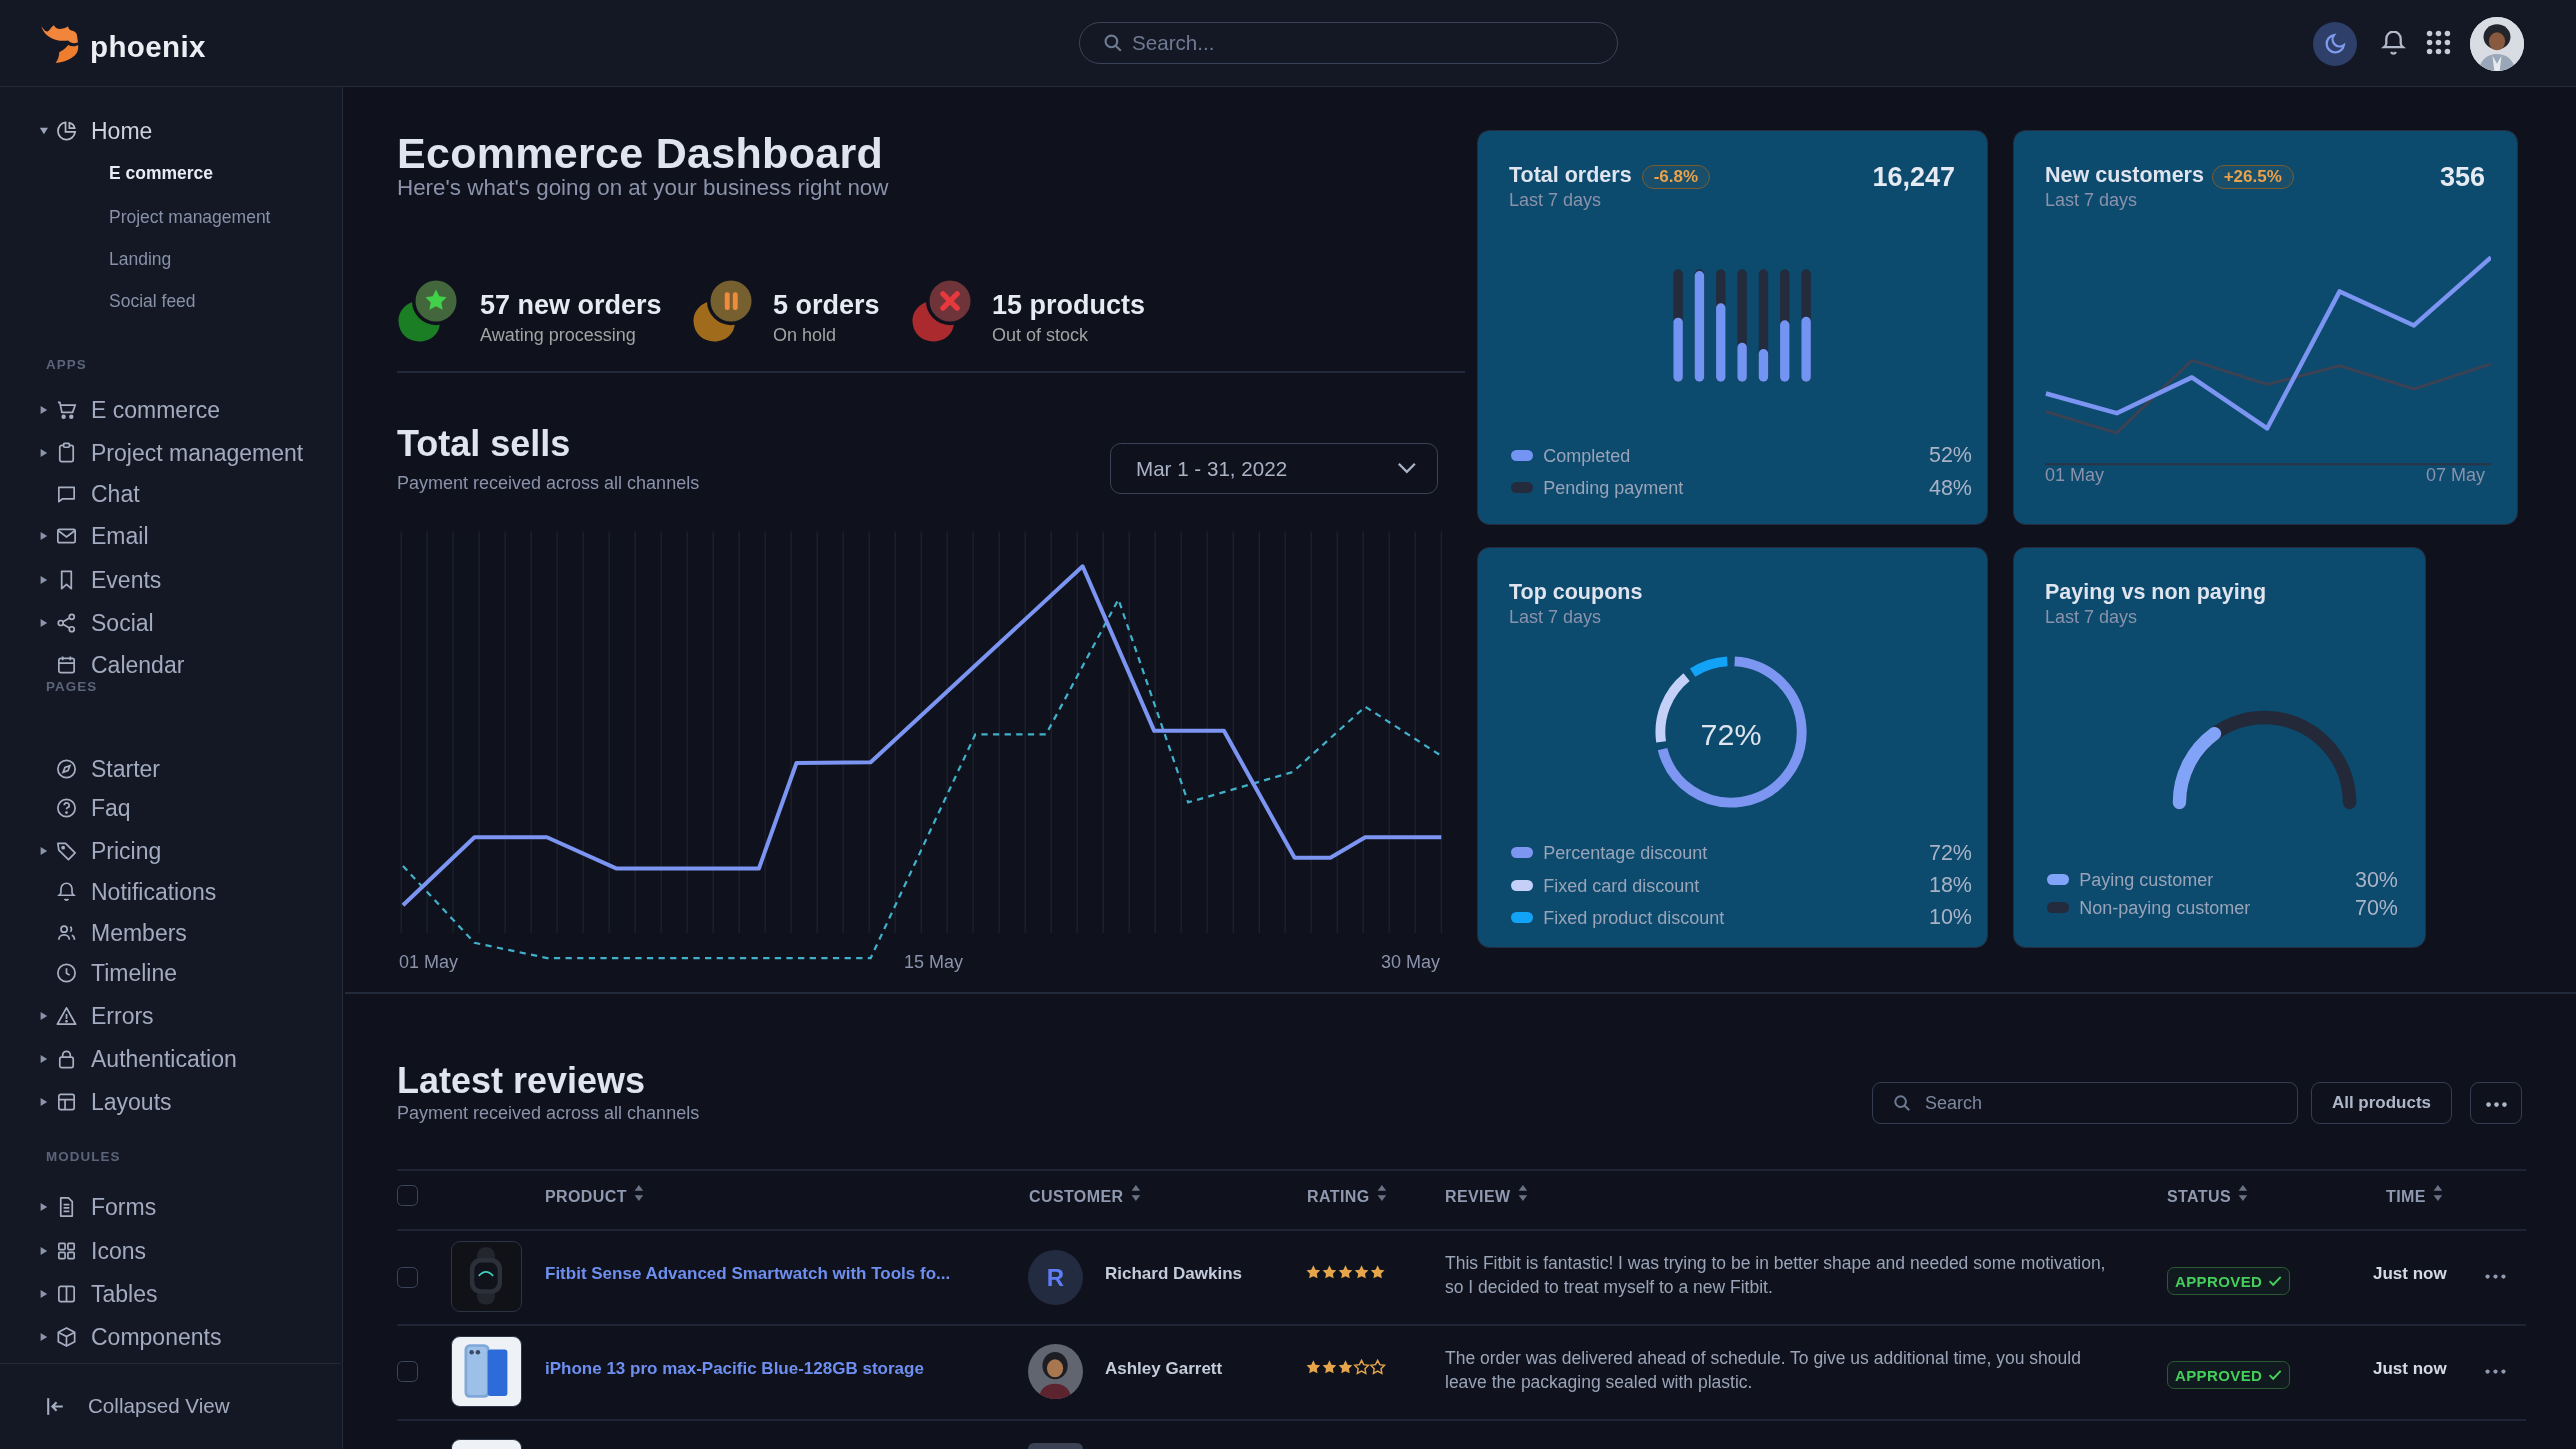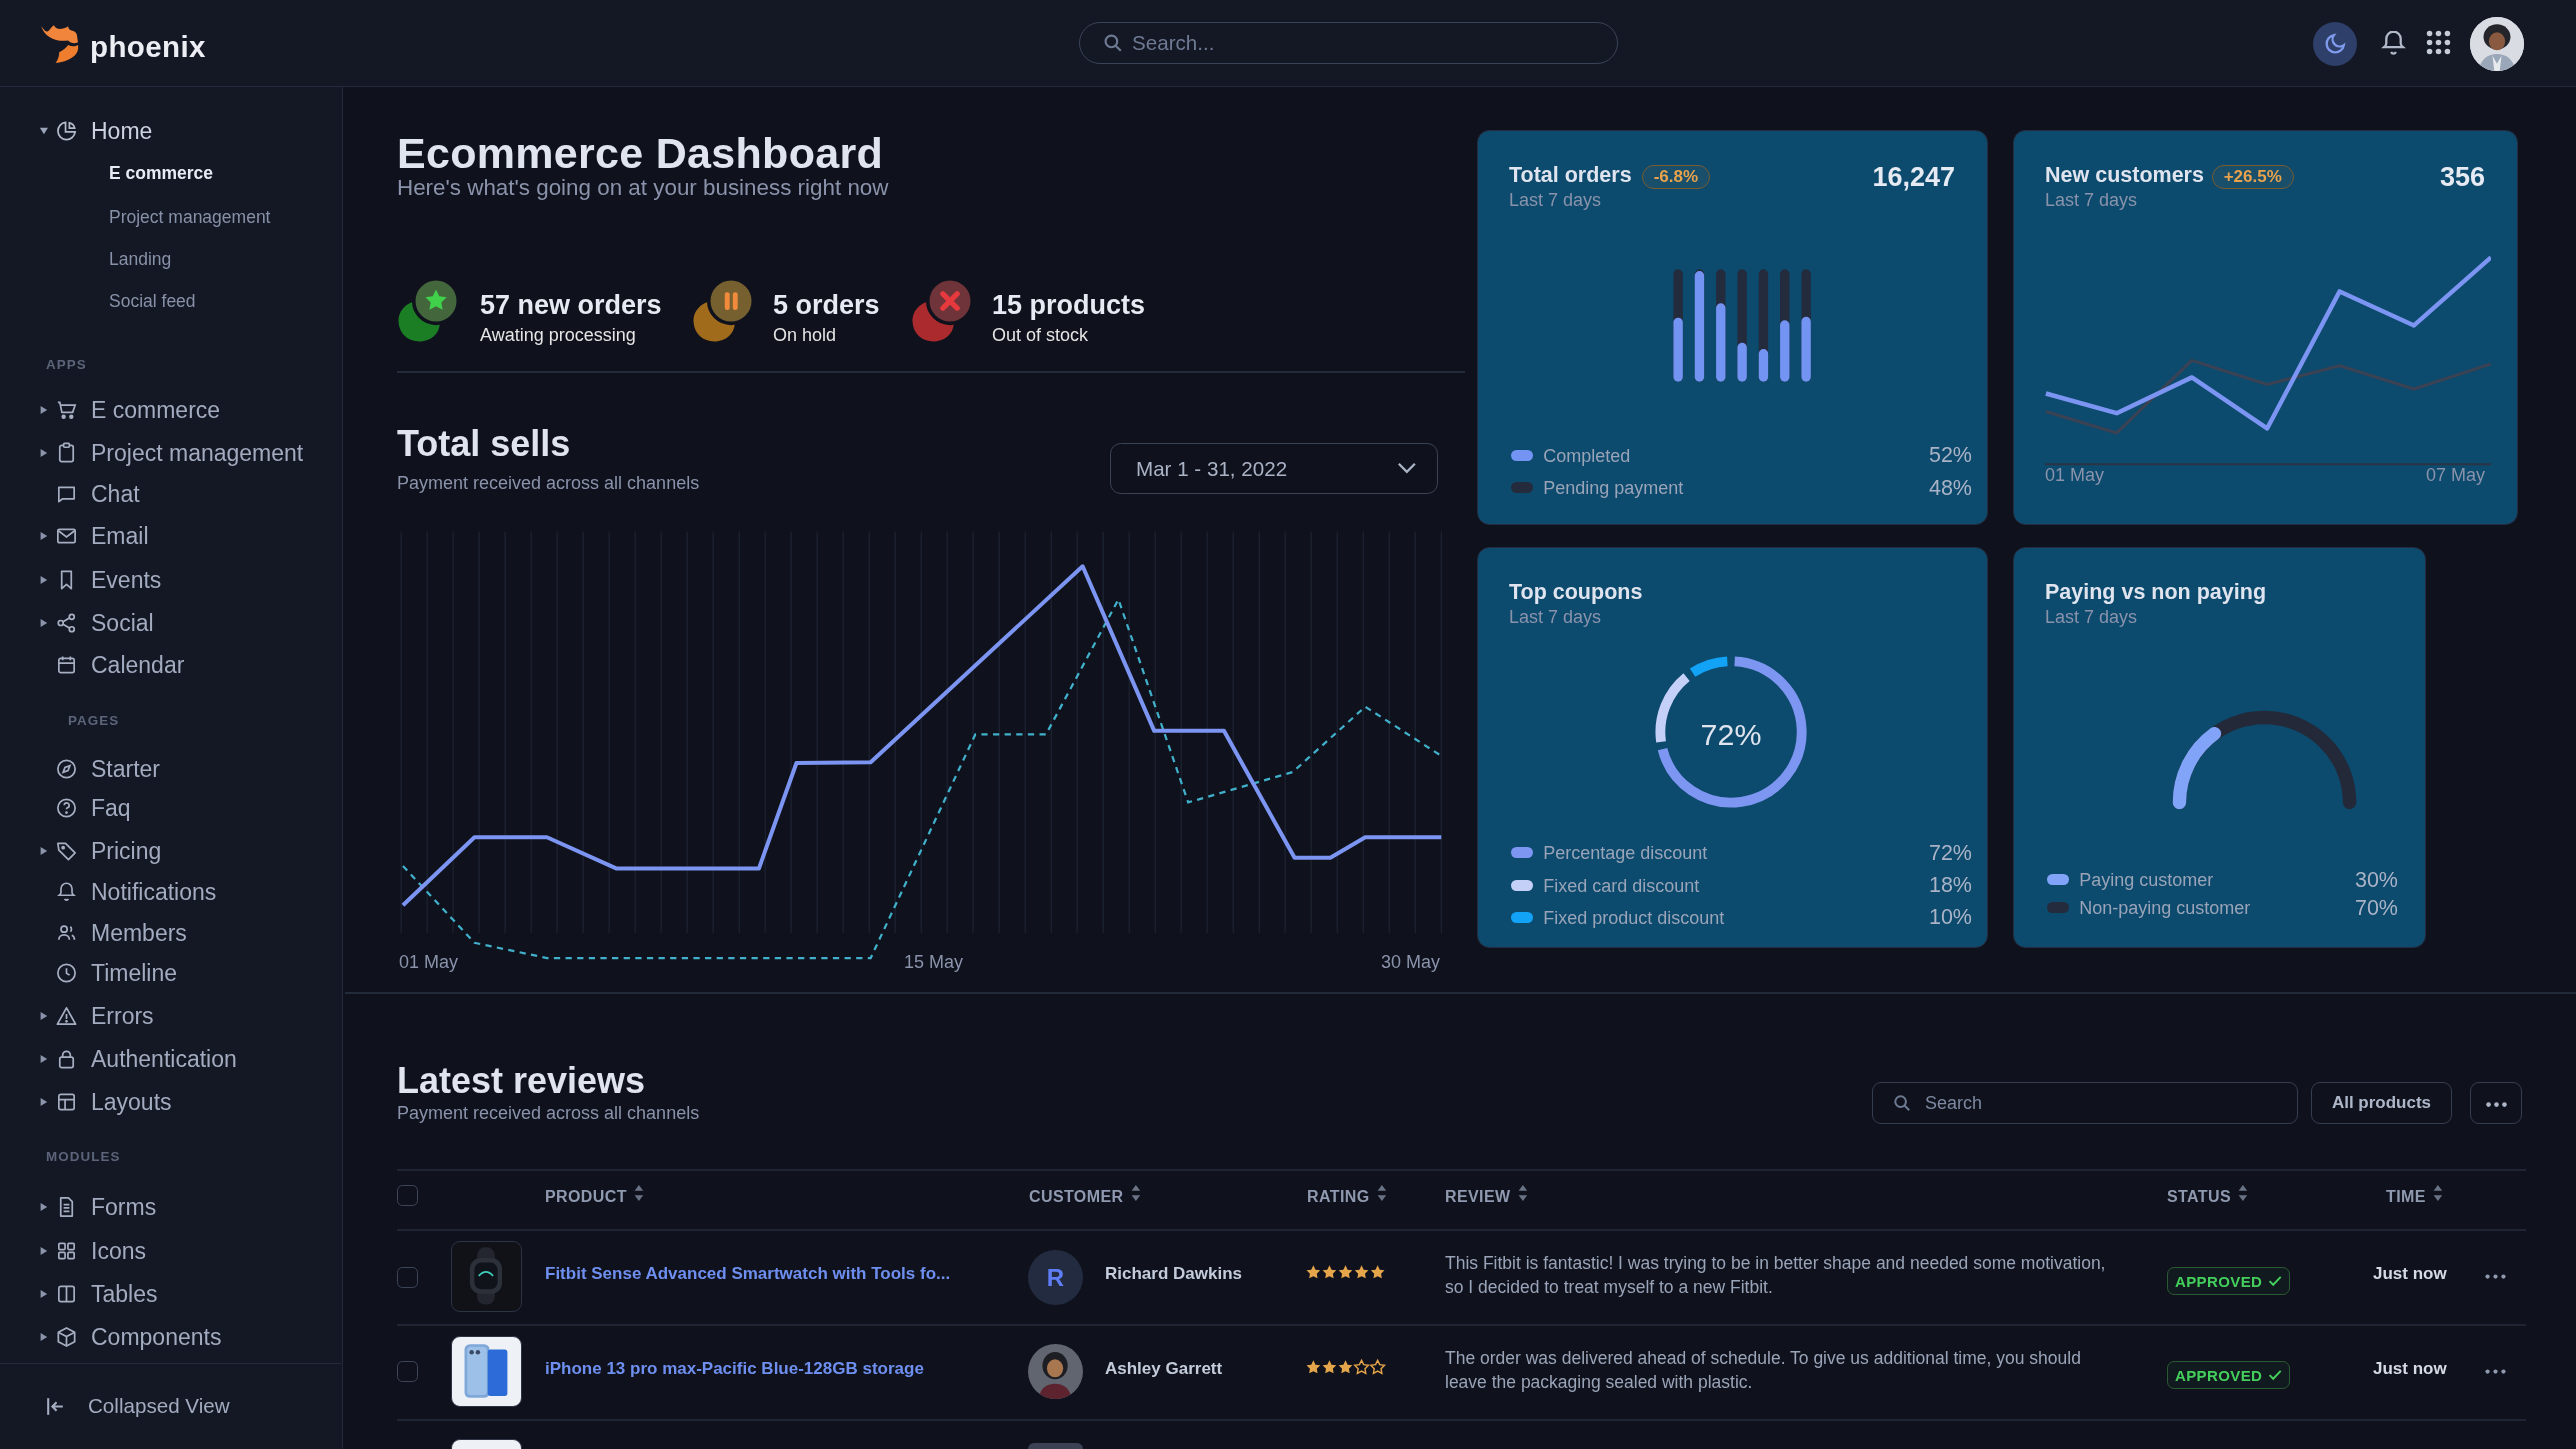--- a/index.html
+++ b/index.html
@@ -25,21 +25,21 @@
 .sec-lbl { position:absolute; left:46px; font-size:13.4px; font-weight:700; color:#5c647a; letter-spacing:1.1px; }
 #collapse-row { position:absolute; left:0; top:1276px; width:341px; height:87px; border-top:1.8px solid #232a3c; }
 
 
 #main { position:absolute; left:345px; top:89px; width:2231px; height:1361px; background:#0f121c; }
 h1.pagetitle { position:absolute; left:397px; top:129px; font-size:43px; font-weight:700; color:#dfe4ee; letter-spacing:0.3px;}
 .subtitle { position:absolute; font-size:18px; color:#8a93ab; }
 
 
 .statnum { position:absolute; font-size:27px; font-weight:700; color:#e6eaf2; }
-.statsub { position:absolute; font-size:18px; color:#e5e5e5; }
+.statsub { position:absolute; font-size:18px; color:#a3a3a3; }
 
 
 h2.sec { position:absolute; font-size:36px; font-weight:700; color:#dfe4ee; }
 
 
 #daterange { position:absolute; left:1110px; top:443px; width:328px; height:51px; border:1.8px solid #3a4357; border-radius:10.7px; }
 #daterange .txt { position:absolute; left:25px; top:13.4px; font-size:20.6px; color:#aab3c6; }
 
 
 .card { position:absolute; background:#0c4a6e; border:1.8px solid #252c3f; border-radius:12.5px; }
@@ -183,21 +183,21 @@
     <span class="lbl">Social</span>
   </div>
   <div class="nav-item" style="top:557px;">
     <svg class="ic" viewBox="0 0 24 24" fill="none" stroke="#a6aec2" stroke-width="1.8">
         <rect x="4" y="5" width="16" height="15" rx="2"></rect>
         <path d="M4 10h16M8 3v4M16 3v4"></path>
       </svg>
     <span class="lbl">Calendar</span>
   </div>
 
-  <div class="sec-lbl" style="top:626px;margin-left:22px;">PAGES</div>
+  <div class="sec-lbl" style="top:592px;">PAGES</div>
   <div class="nav-item" style="top:661px;">
     <svg class="ic" viewBox="0 0 24 24" fill="none" stroke="#a6aec2" stroke-width="1.8">
         <circle cx="12" cy="12" r="9"></circle>
         <path d="M15.5 8.5 13.6 13.6 8.5 15.5 10.4 10.4Z"></path>
       </svg>
     <span class="lbl">Starter</span>
   </div>
   <div class="nav-item" style="top:700px;">
     <svg class="ic" viewBox="0 0 24 24" fill="none" stroke="#a6aec2" stroke-width="1.8">
         <circle cx="12" cy="12" r="9"></circle>

